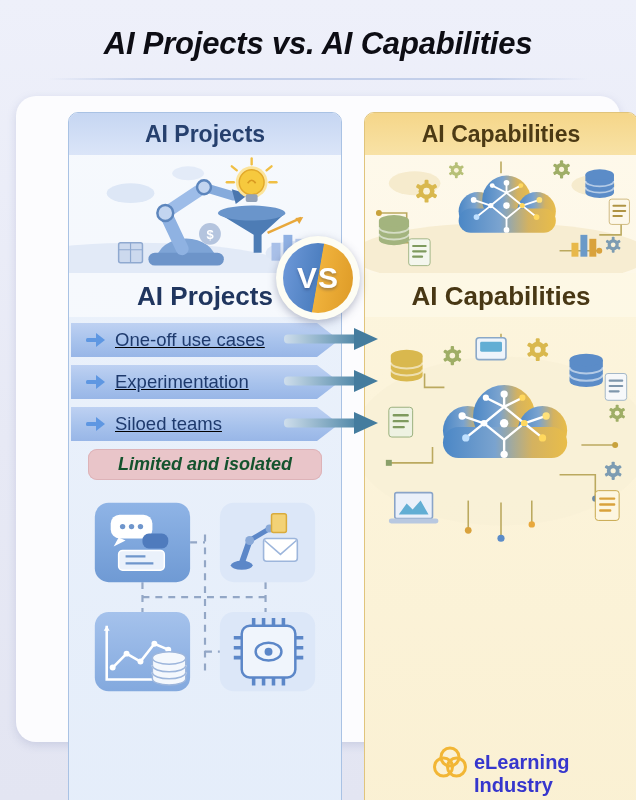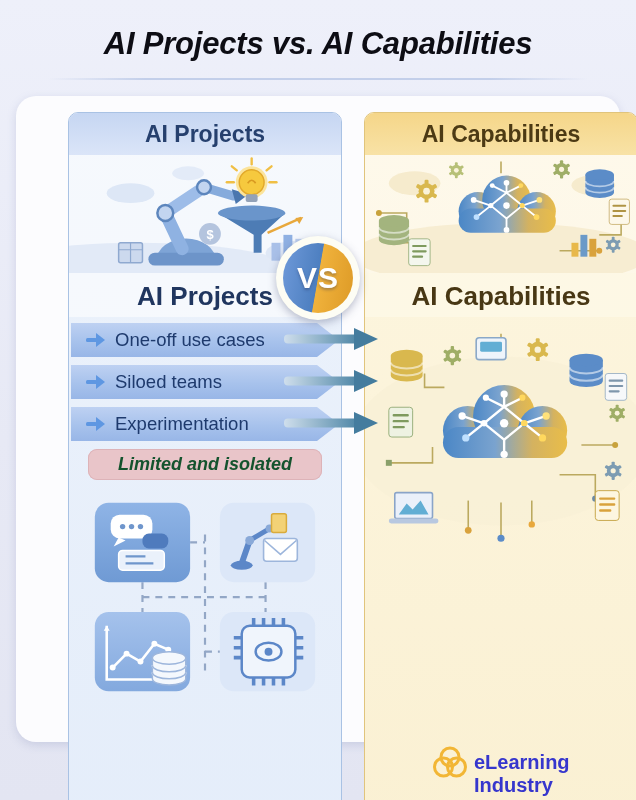--- a/index.html
+++ b/index.html
@@ -19,21 +19,21 @@
                 font-size:23px;font-weight:bold;}
   .panel-left .panel-header{background:linear-gradient(180deg,#c6d6f2,#dbe5f8);color:#26406e;}
   .panel-right .panel-header{background:linear-gradient(180deg,#f5d689,#f8e2a6);color:#4c3a14;}
   .illu-top{height:118px;position:relative;}
   .panel-left .illu-top{background:rgba(255,255,255,.5);}
   .panel-right .illu-top{background:rgba(255,255,255,.34);}
   .illu-top svg,.illu-bottom svg{display:block;width:100%;height:100%;}
   .subheader{height:44px;line-height:46px;text-align:center;font-size:26px;font-weight:bold;}
   .panel-left .subheader{color:#20365f;background:rgba(255,255,255,.55);}
   .panel-right .subheader{color:#483714;background:rgba(255,252,240,.45);}
-  .rows{padding-top:6px;}
+  .rows{padding-top:6px;text-decoration:underline;}
   .bar{position:relative;height:34px;margin:0 0 8px 2px;width:268px;display:flex;align-items:center;
        box-sizing:border-box;clip-path:polygon(0 0,calc(100% - 22px) 0,100% 50%,calc(100% - 22px) 100%,0 100%);}
   .bar-left{background:linear-gradient(180deg,#bed1f2 0%,#a7c2ec 55%,#98b6e7 100%);padding-left:15px;}
   .bar-right{background:linear-gradient(180deg,#f7dc99 0%,#f3d384 55%,#eeca74 100%);padding-left:44px;}
   .bar-label{white-space:nowrap;}
   .bar-left .bar-label{font-size:18.5px;color:#1e3a6d;margin-left:10px;}
   .bar-right .bar-label{font-size:17.5px;color:#453617;}
   .mini-arrow{width:19px;height:14px;flex:0 0 auto;}
   .badge{width:234px;height:31px;margin:6px auto 0 auto;border-radius:9px;display:flex;
          align-items:center;justify-content:center;font-size:18px;font-weight:bold;}
@@ -189,28 +189,28 @@
             <rect y="5" width="11" height="4" rx="1.5" fill="#5e97e2"></rect>
               <polygon points="10,0 19,7 10,14" fill="#5e97e2"></polygon>
           </svg>
           <span class="bar-label">One-off use cases</span>
         </div>
         <div class="bar bar-left">
           <svg class="mini-arrow" viewBox="0 0 19 14">
             <rect y="5" width="11" height="4" rx="1.5" fill="#5e97e2"></rect>
               <polygon points="10,0 19,7 10,14" fill="#5e97e2"></polygon>
           </svg>
-          <span class="bar-label">Siloed teams</span>
+          <span class="bar-label">Experimentation</span>
         </div>
         <div class="bar bar-left">
           <svg class="mini-arrow" viewBox="0 0 19 14">
             <rect y="5" width="11" height="4" rx="1.5" fill="#5e97e2"></rect>
               <polygon points="10,0 19,7 10,14" fill="#5e97e2"></polygon>
           </svg>
-          <span class="bar-label">Experimentation</span>
+          <span class="bar-label">Siloed teams</span>
         </div>
       </div>
 
       <div class="badge badge-neg">Limited and isolated</div>
 
       <div class="illu-bottom">
         <svg viewBox="0 0 274 238">
           <g stroke="#93a7c6" stroke-width="2.2" stroke-dasharray="7 6" fill="none">
             <path d="M122,56 H137"></path>
               <path d="M137,48 V186"></path>

